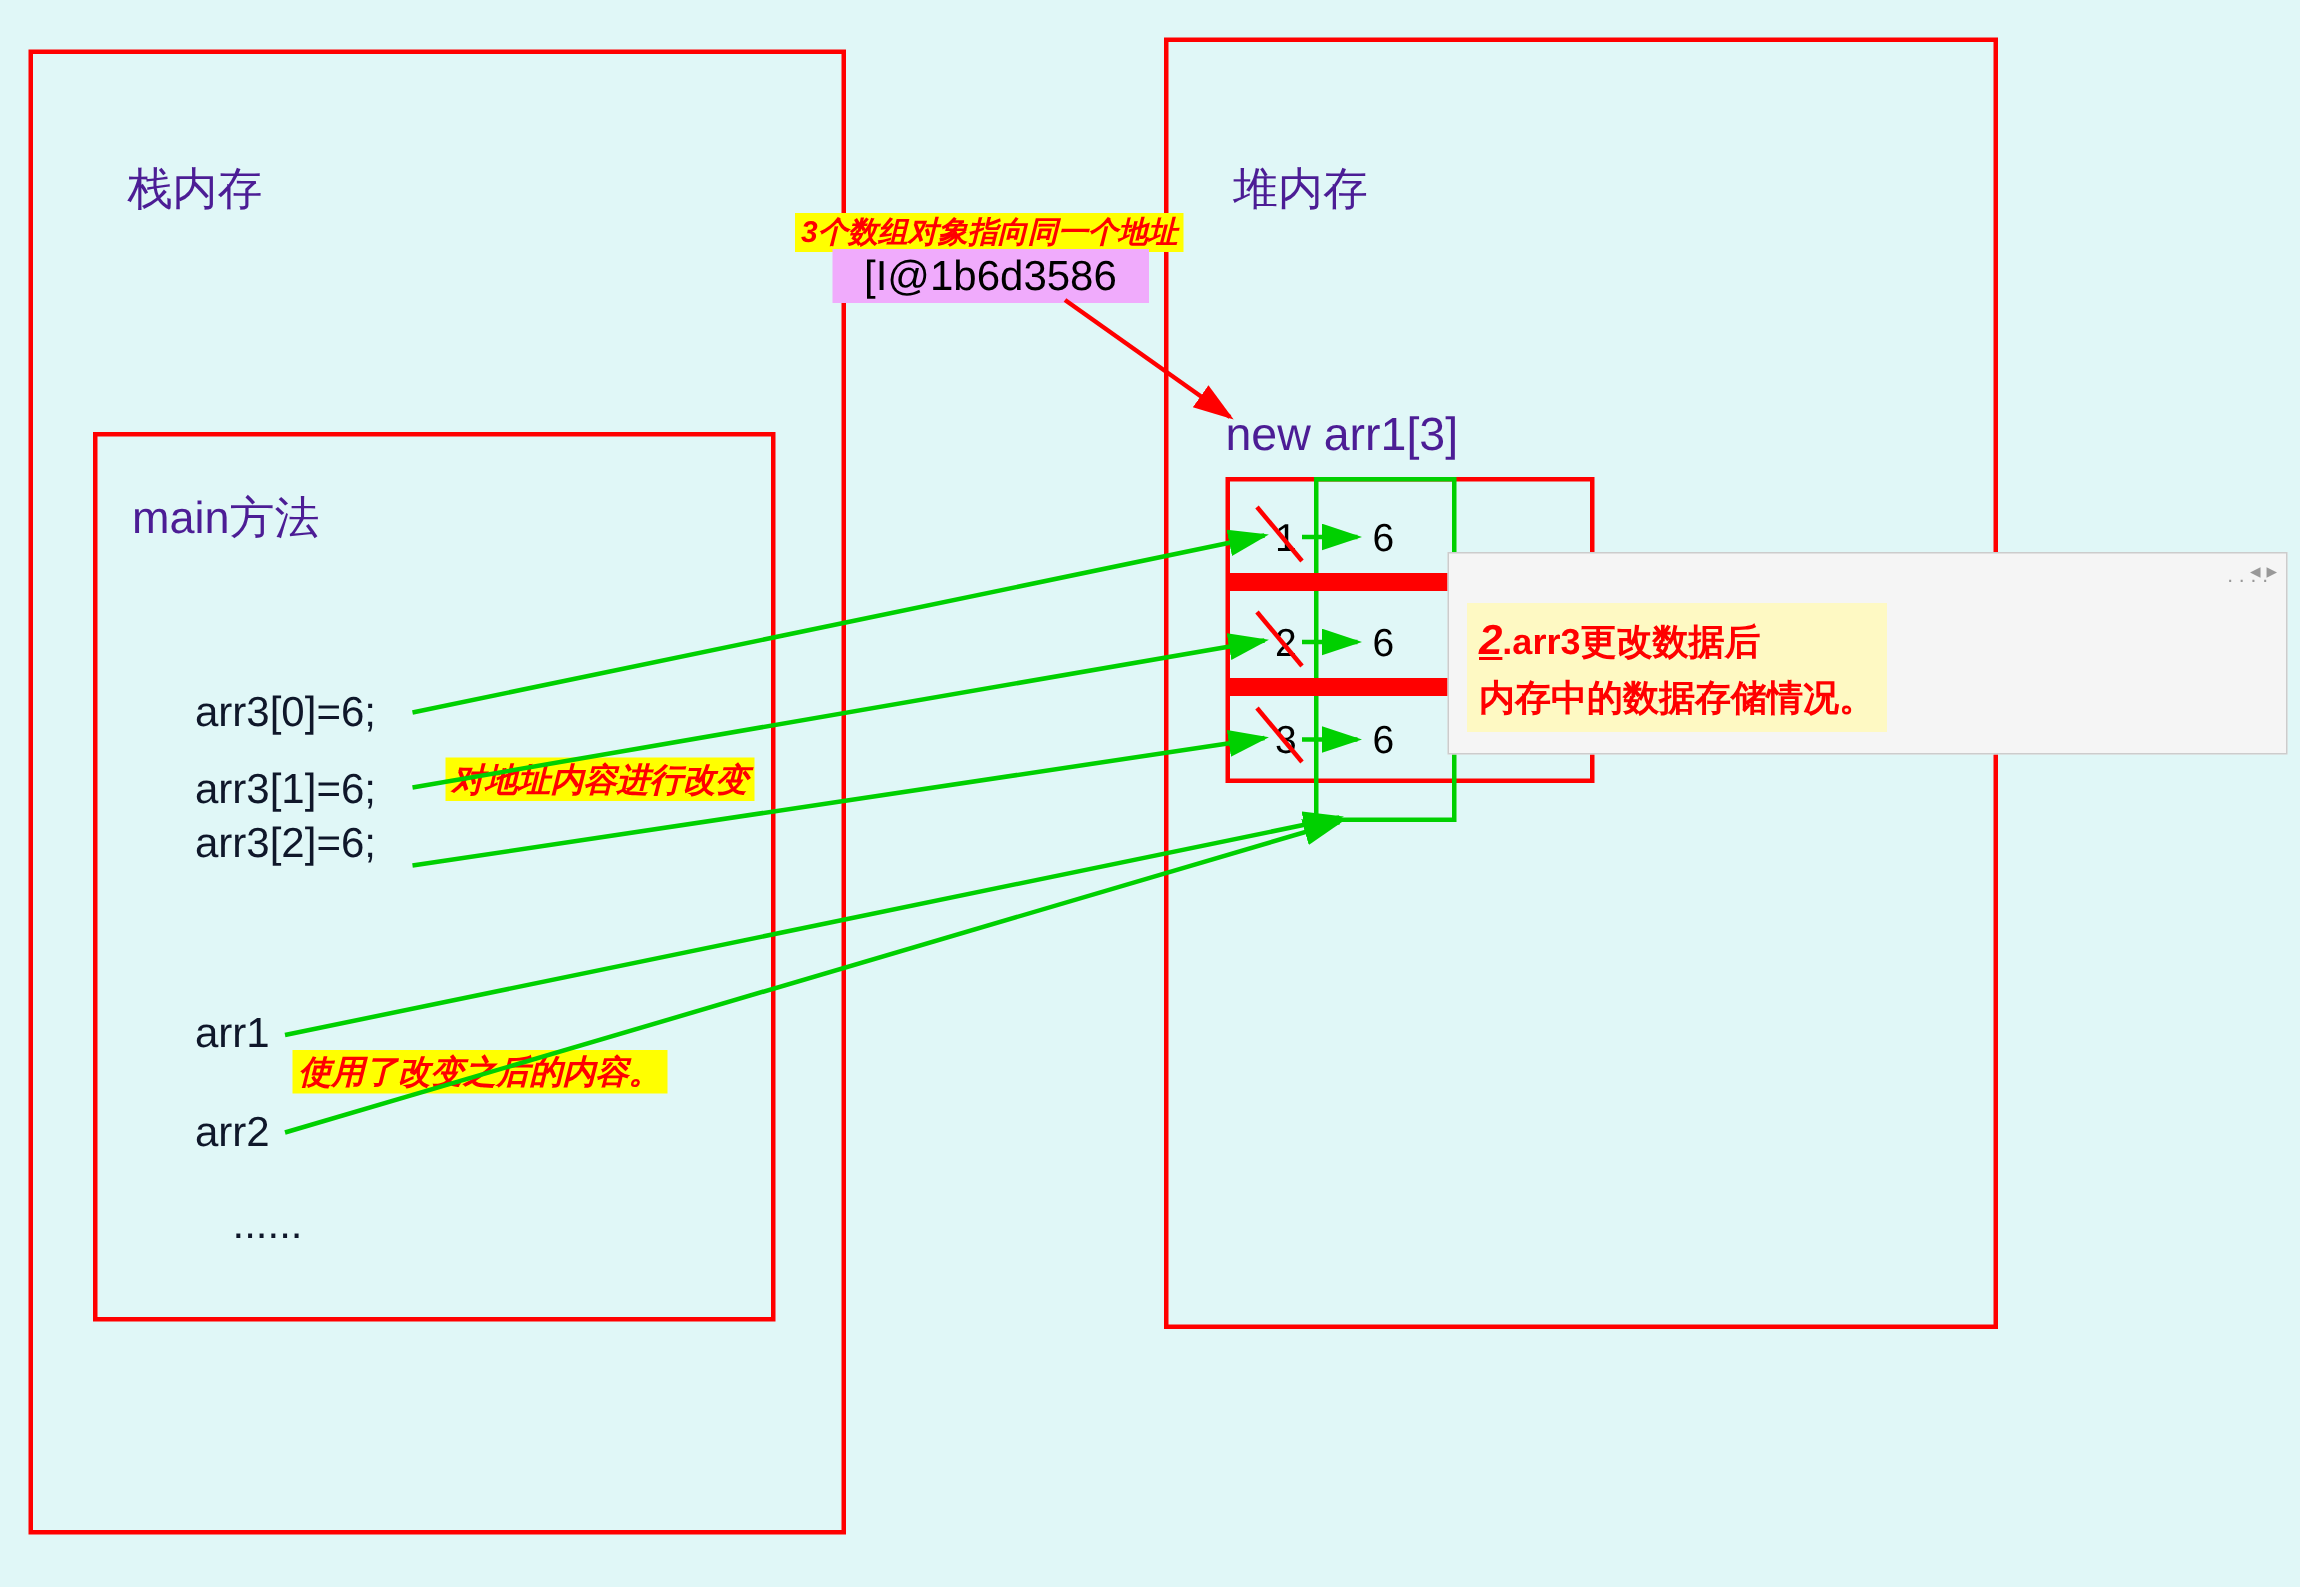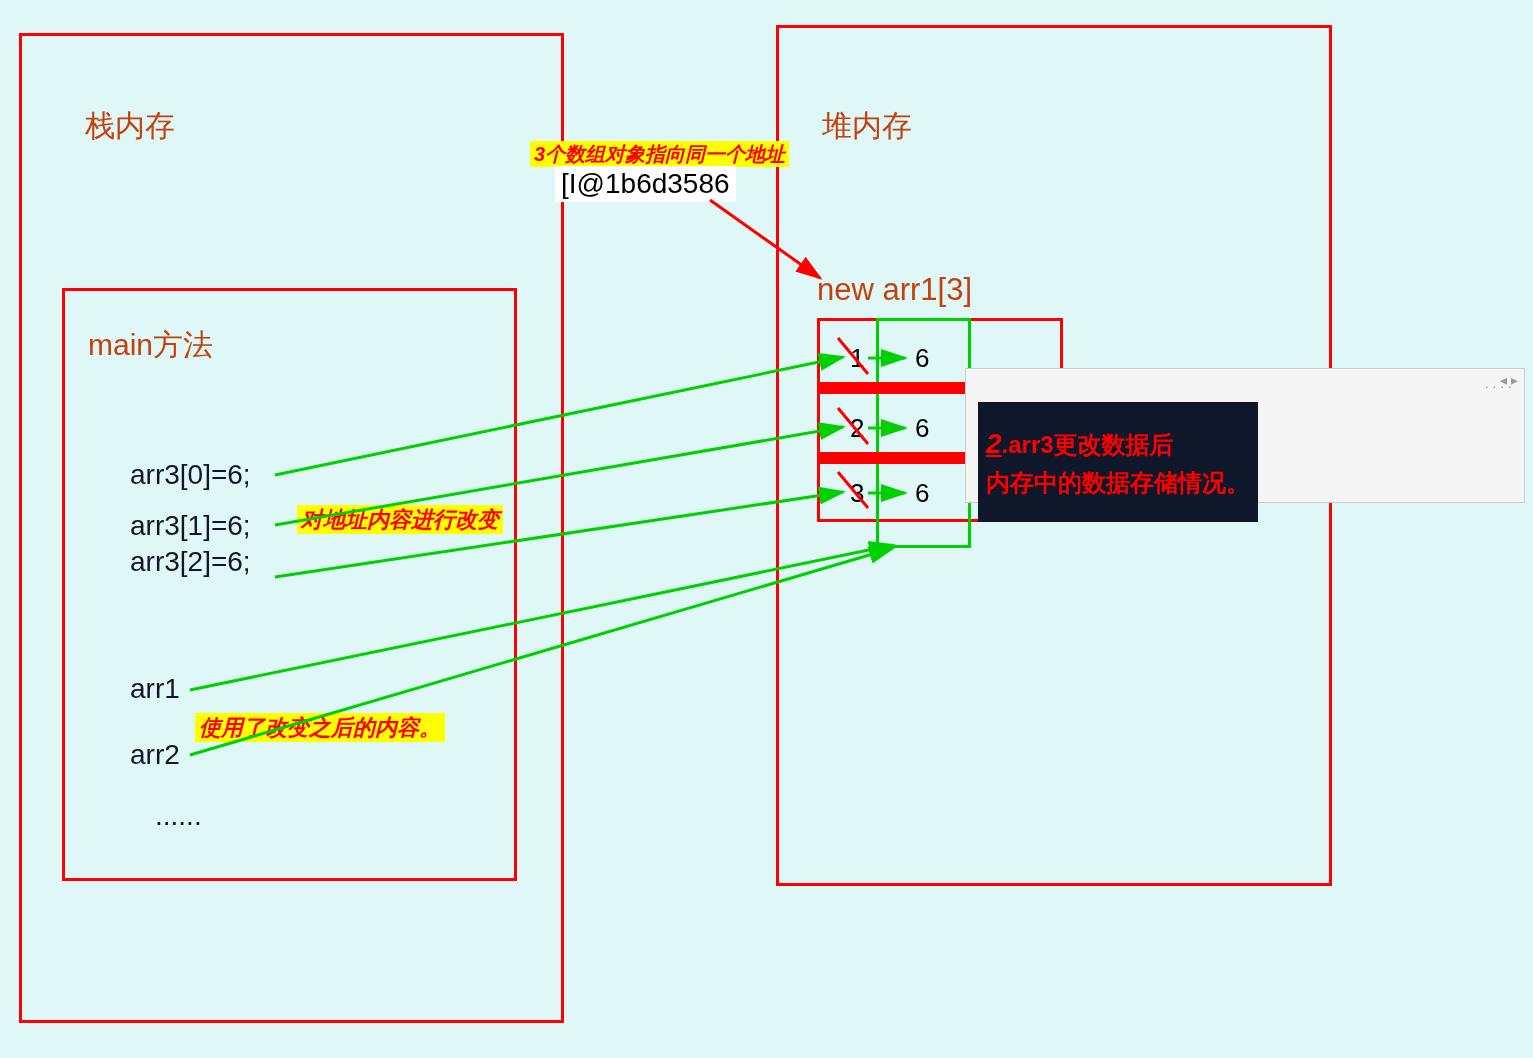--- a/index.html
+++ b/index.html
@@ -11,21 +11,21 @@
       font-family: "Microsoft YaHei", Arial, sans-serif;
     }
     .box {
       position: absolute;
       border: 3px solid #ff0000;
       background: transparent;
     }
     .label {
       position: absolute;
       font-size: 30px;
-      color: #c2410c;
+      color: #4c1d95;
     }
     .code-line {
       position: absolute;
       font-size: 28px;
       color: #0f172a;
     }
     .highlight {
       background: #ffff00;
     }
     .annotation {
@@ -35,22 +35,22 @@
       font-weight: bold;
       color: #ff0000;
     }
     .annotation .highlight {
       padding: 2px 4px;
     }
     .address {
       position: absolute;
       font-size: 28px;
       color: #000;
-      background: #ffffff;
-      padding: 2px 6px;
+      background: #f0abfc;
+      padding: 2px 21px;
     }
     .array-cell {
       position: absolute;
       border-top: 6px solid #ff0000;
       border-bottom: 6px solid #ff0000;
     }
     .cell-old {
       position: absolute;
       font-size: 26px;
       color: #000;
@@ -60,25 +60,25 @@
       font-size: 26px;
       color: #000;
     }
     .tooltip-box {
       position: absolute;
       background: #f5f5f5;
       border: 1px solid #ccc;
     }
     .tooltip-content {
       position: absolute;
-      background: #0f172a;
+      background: #fef9c3;
       font-size: 24px;
       font-weight: bold;
       color: #ff0000;
-      padding: 21px 8px;
+      padding: 4px 8px;
       line-height: 1.5;
     }
     .annotation-num {
       color: #ff0000;
       font-style: italic;
       text-decoration: underline;
       font-weight: bold;
     }
   </style>
 </head>
@@ -94,21 +94,21 @@
 <div class="code-line" style="left:130px; top:510px;">arr3[1]=6;</div>
 <div class="code-line" style="left:130px; top:546px;">arr3[2]=6;</div>
 <div class="code-line" style="left:130px; top:673px;">arr1</div>
 <div class="code-line" style="left:130px; top:739px;">arr2</div>
 <div class="code-line" style="left:155px; top:800px;">......</div>
 
 <div class="annotation" style="left:297px; top:505px;">
   <span class="highlight">对地址内容进行改变</span>
 </div>
 
-<div class="annotation" style="left:195px; top:700px;margin-top:13px;">
+<div class="annotation" style="left:195px; top:700px;">
   <span class="highlight">使用了改变之后的内容。</span>
 </div>
 
 <div class="box" style="left:776px; top:25px; width:556px; height:861px;"></div>
 <div class="label" style="left:822px; top:106px;">堆内存</div>
 
 <div class="annotation" style="left:530px; top:141px; font-size:20px;">
   <span class="highlight">3个数组对象指向同一个地址</span>
 </div>
 <div class="address" style="left:555px; top:166px;">[I@1b6d3586</div>

